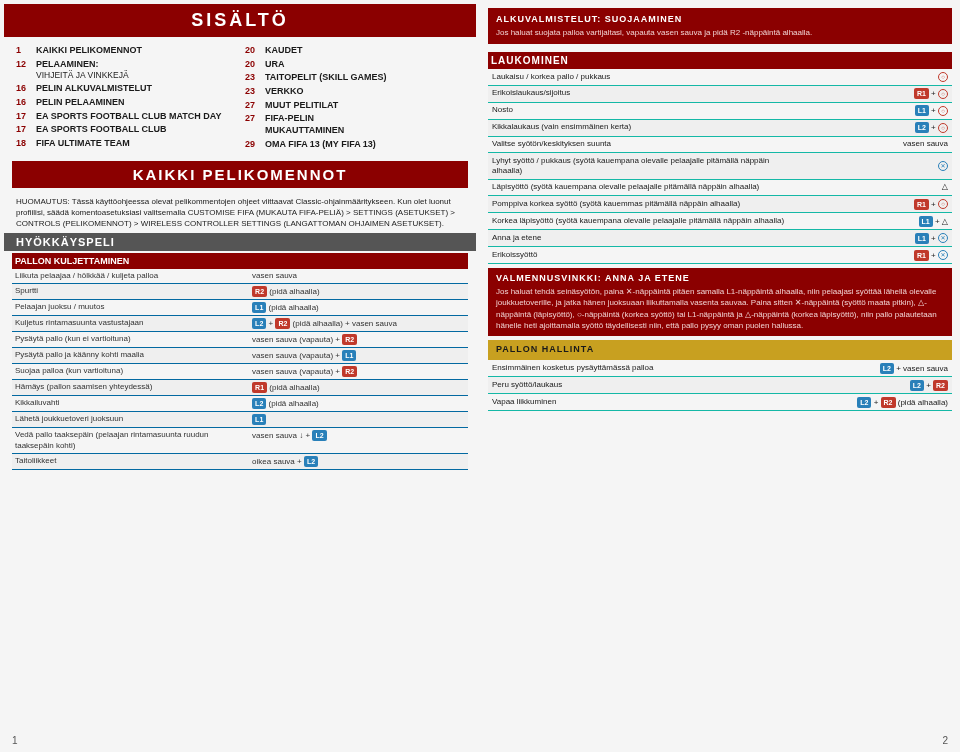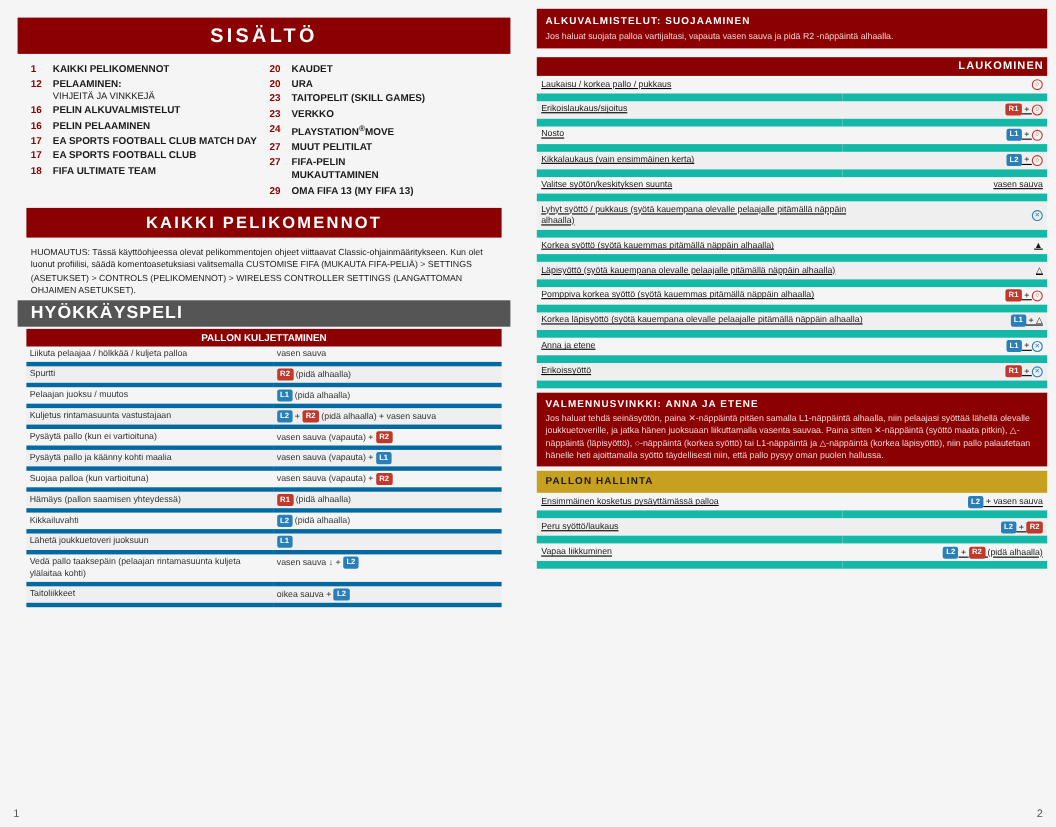--- a/index.html
+++ b/index.html
@@ -9,21 +9,21 @@
       font-family: Arial, Helvetica, sans-serif;
       font-size: 10px;
       background: #e8e8e8;
       display: flex;
     }
 
     .page-left {
       width: 480px;
       height: 752px;
       background: #f5f5f5;
-      padding: 16px;
+      padding: 4px;
       position: relative;
     }
 
     .page-right {
       width: 480px;
       height: 752px;
       background: #f5f5f5;
       padding: 0;
       position: relative;
     }
@@ -89,45 +89,45 @@
     .huomautus {
       padding: 4px 12px 4px 12px;
       font-size: 8px;
       color: #1a1a1a;
       line-height: 1.4;
     }
 
     .hyokkayspeli-header {
       background: #555;
       color: white;
-      font-size: 16px;
+      font-size: 11px;
       font-weight: bold;
       padding: 3px 12px;
       letter-spacing: 1px;
       margin-bottom: 2px;
     }
 
     .pallon-header {
       background: #8b0000;
       color: white;
       font-size: 9px;
       font-weight: bold;
-      text-align: center;
+      text-align: left;
       padding: 3px;
       margin: 0 8px 0 8px;
     }
 
     .moves-table {
       width: calc(100% - 16px);
       margin: 0 8px;
       border-collapse: collapse;
     }
 
     .moves-table tr {
-      border-bottom: 4px solid #0369a1;
+      border-bottom: 1px solid #0369a1;
     }
 
     .moves-table tr:nth-child(even) {
       background: #efefef;
     }
 
     .moves-table td {
       padding: 2px 3px;
       font-size: 8px;
       color: #1a1a1a;
@@ -218,35 +218,34 @@
       font-size: 8px;
       line-height: 1.4;
       color: #f0d0d0;
     }
 
     .section-header {
       background: #8b0000;
       color: white;
       font-size: 10px;
       font-weight: bold;
-      text-align: right;
+      text-align: left;
       padding: 3px;
       margin: 4px 8px 0 8px;
       letter-spacing: 1px;
     }
 
     .right-table {
       width: calc(100% - 16px);
       margin: 0 8px;
       border-collapse: collapse;
     }
 
     .right-table tr {
-      border-bottom: 7px solid #14b8a6;
-      text-decoration: underline;
+      border-bottom: 1px solid #14b8a6;
     }
 
     .right-table tr:nth-child(even) {
       background: #efefef;
     }
 
     .right-table td {
       padding: 2.5px 4px;
       font-size: 8px;
       color: #1a1a1a;
@@ -345,24 +344,20 @@
       </div>
       <div class="menu-item">
         <span class="menu-num">23</span>
         <span class="menu-text">TAITOPELIT (SKILL GAMES)</span>
       </div>
       <div class="menu-item">
         <span class="menu-num">23</span>
         <span class="menu-text">VERKKO</span>
       </div>
       <div class="menu-item">
-        <span class="menu-num">24</span>
-        <span class="menu-text">PLAYSTATION<sup>®</sup>MOVE</span>
-      </div>
-      <div class="menu-item">
         <span class="menu-num">27</span>
         <span class="menu-text">MUUT PELITILAT</span>
       </div>
       <div class="menu-item">
         <span class="menu-num">27</span>
         <span class="menu-text">FIFA-PELIN<br>MUKAUTTAMINEN</span>
       </div>
       <div class="menu-item">
         <span class="menu-num">29</span>
         <span class="menu-text">OMA FIFA 13 (MY FIFA 13)</span>
@@ -414,21 +409,21 @@
     </tr>
     <tr>
       <td>Kikkailuvahti</td>
       <td><span class="btn btn-l2">L2</span> (pidä alhaalla)</td>
     </tr>
     <tr>
       <td>Lähetä joukkuetoveri juoksuun</td>
       <td><span class="btn btn-l1">L1</span></td>
     </tr>
     <tr>
-      <td>Vedä pallo taaksepäin (pelaajan rintamasuunta kuljeta ylälaitaa kohti)</td>
+      <td>Vedä pallo taaksepäin (pelaajan rintamasuunta ruudun taaksepäin kohti)</td>
       <td>vasen sauva ↓ + <span class="btn btn-l2">L2</span></td>
     </tr>
     <tr>
       <td>Taitoliikkeet</td>
       <td>oikea sauva + <span class="btn btn-l2">L2</span></td>
     </tr>
   </tbody>
     </table>
 
   <span class="page-num page-num-left">1</span>
@@ -467,24 +462,20 @@
     <tbody>
         <tr>
       <td>Valitse syötön/keskityksen suunta</td>
       <td style="text-align:right;">vasen sauva</td>
     </tr>
     <tr>
       <td>Lyhyt syöttö / pukkaus (syötä kauempana olevalle pelaajalle pitämällä näppäin alhaalla)</td>
       <td style="text-align:right;"><span class="cross-btn">✕</span></td>
     </tr>
     <tr>
-      <td>Korkea syöttö (syötä kauemmas pitämällä näppäin alhaalla)</td>
-      <td style="text-align:right;">▲</td>
-    </tr>
-    <tr>
       <td>Läpisyöttö (syötä kauempana olevalle pelaajalle pitämällä näppäin alhaalla)</td>
       <td style="text-align:right;">△</td>
     </tr>
     <tr>
       <td>Pomppiva korkea syöttö (syötä kauemmas pitämällä näppäin alhaalla)</td>
       <td style="text-align:right;"><span class="btn btn-r1">R1</span> + <span class="circle-btn">○</span></td>
     </tr>
     <tr>
       <td>Korkea läpisyöttö (syötä kauempana olevalle pelaajalle pitämällä näppäin alhaalla)</td>
       <td style="text-align:right;"><span class="btn btn-l1">L1</span> + △</td>

